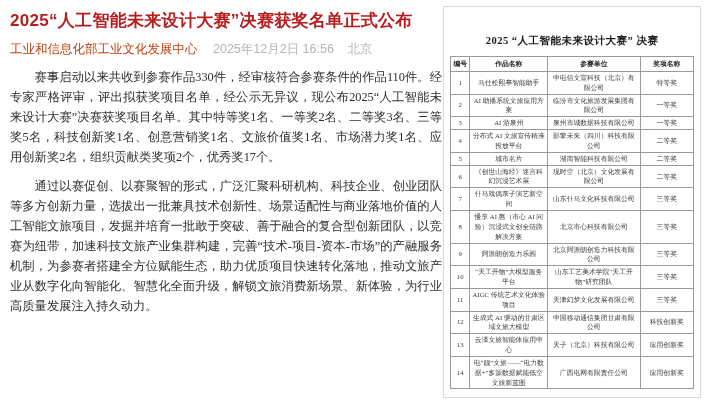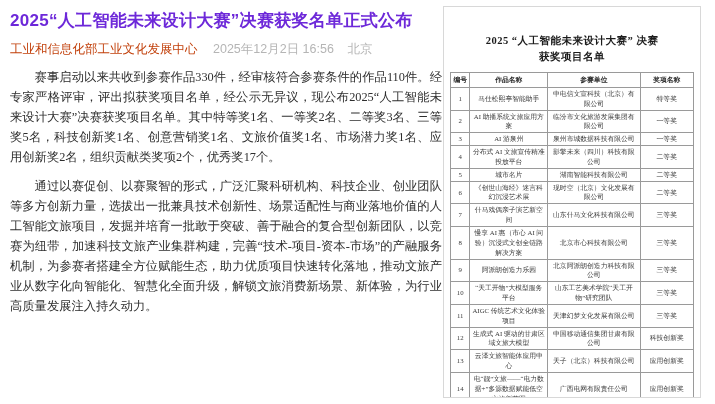--- a/index.html
+++ b/index.html
@@ -3,21 +3,21 @@
 <meta charset="utf-8">
 <style>
   html,body{margin:0;padding:0;}
   body{
     width:715px;height:404px;background:#ffffff;overflow:hidden;position:relative;
     font-family:"Liberation Sans",sans-serif;
   }
   
   .article{position:absolute;left:10px;top:8px;width:432px;}
   .article-title{
-    font-size:17px;font-weight:bold;color:#6d28d9;margin:2px 0 9px 0;
+    font-size:17px;font-weight:bold;color:#b91c1c;margin:2px 0 9px 0;
     font-family:"Liberation Sans",sans-serif;letter-spacing:.3px;line-height:22px;
   }
   .byline{font-size:12.5px;margin-bottom:9px;white-space:nowrap;}
   .byline .source{margin-right:12px;cursor:pointer;}
   .byline .meta{color:#b5b5b5;margin-right:10px;}
   .article-body p{
     font-family:"Liberation Serif",serif;font-size:12.3px;line-height:20px;
     color:#2e2e2e;text-align:justify;text-indent:2em;margin:0 0 9px 0;
   }
   
@@ -51,21 +51,20 @@
   </div>
   <div class="article-body">
       <p>赛事启动以来共收到参赛作品330件，经审核符合参赛条件的作品110件。经专家严格评审，评出拟获奖项目名单，经公示无异议，现公布2025“人工智能未来设计大赛”决赛获奖项目名单。其中特等奖1名、一等奖2名、二等奖3名、三等奖5名，科技创新奖1名、创意营销奖1名、文旅价值奖1名、市场潜力奖1名、应用创新奖2名，组织贡献类奖项2个，优秀奖17个。</p>
       <p>通过以赛促创、以赛聚智的形式，广泛汇聚科研机构、科技企业、创业团队等多方创新力量，选拔出一批兼具技术创新性、场景适配性与商业落地价值的人工智能文旅项目，发掘并培育一批敢于突破、善于融合的复合型创新团队，以竞赛为纽带，加速科技文旅产业集群构建，完善“技术-项目-资本-市场”的产融服务机制，为参赛者搭建全方位赋能生态，助力优质项目快速转化落地，推动文旅产业从数字化向智能化、智慧化全面升级，解锁文旅消费新场景、新体验，为行业高质量发展注入持久动力。</p>
     </div>
 
 </div>
 
 <div class="doc-panel">
   <div class="doc-title">2025 “人工智能未来设计大赛” 决赛</div>
-  <div class="doc-title" style="margin-top:0;">获奖项目名单</div>
   <table class="award">
     <colgroup>
         <col style="width: 8%;">
         <col style="width: 32%;">
         <col style="width: 38%;">
         <col style="width: 22%;">
       </colgroup>
     <thead>
       <tr>
           <th>编号</th>

